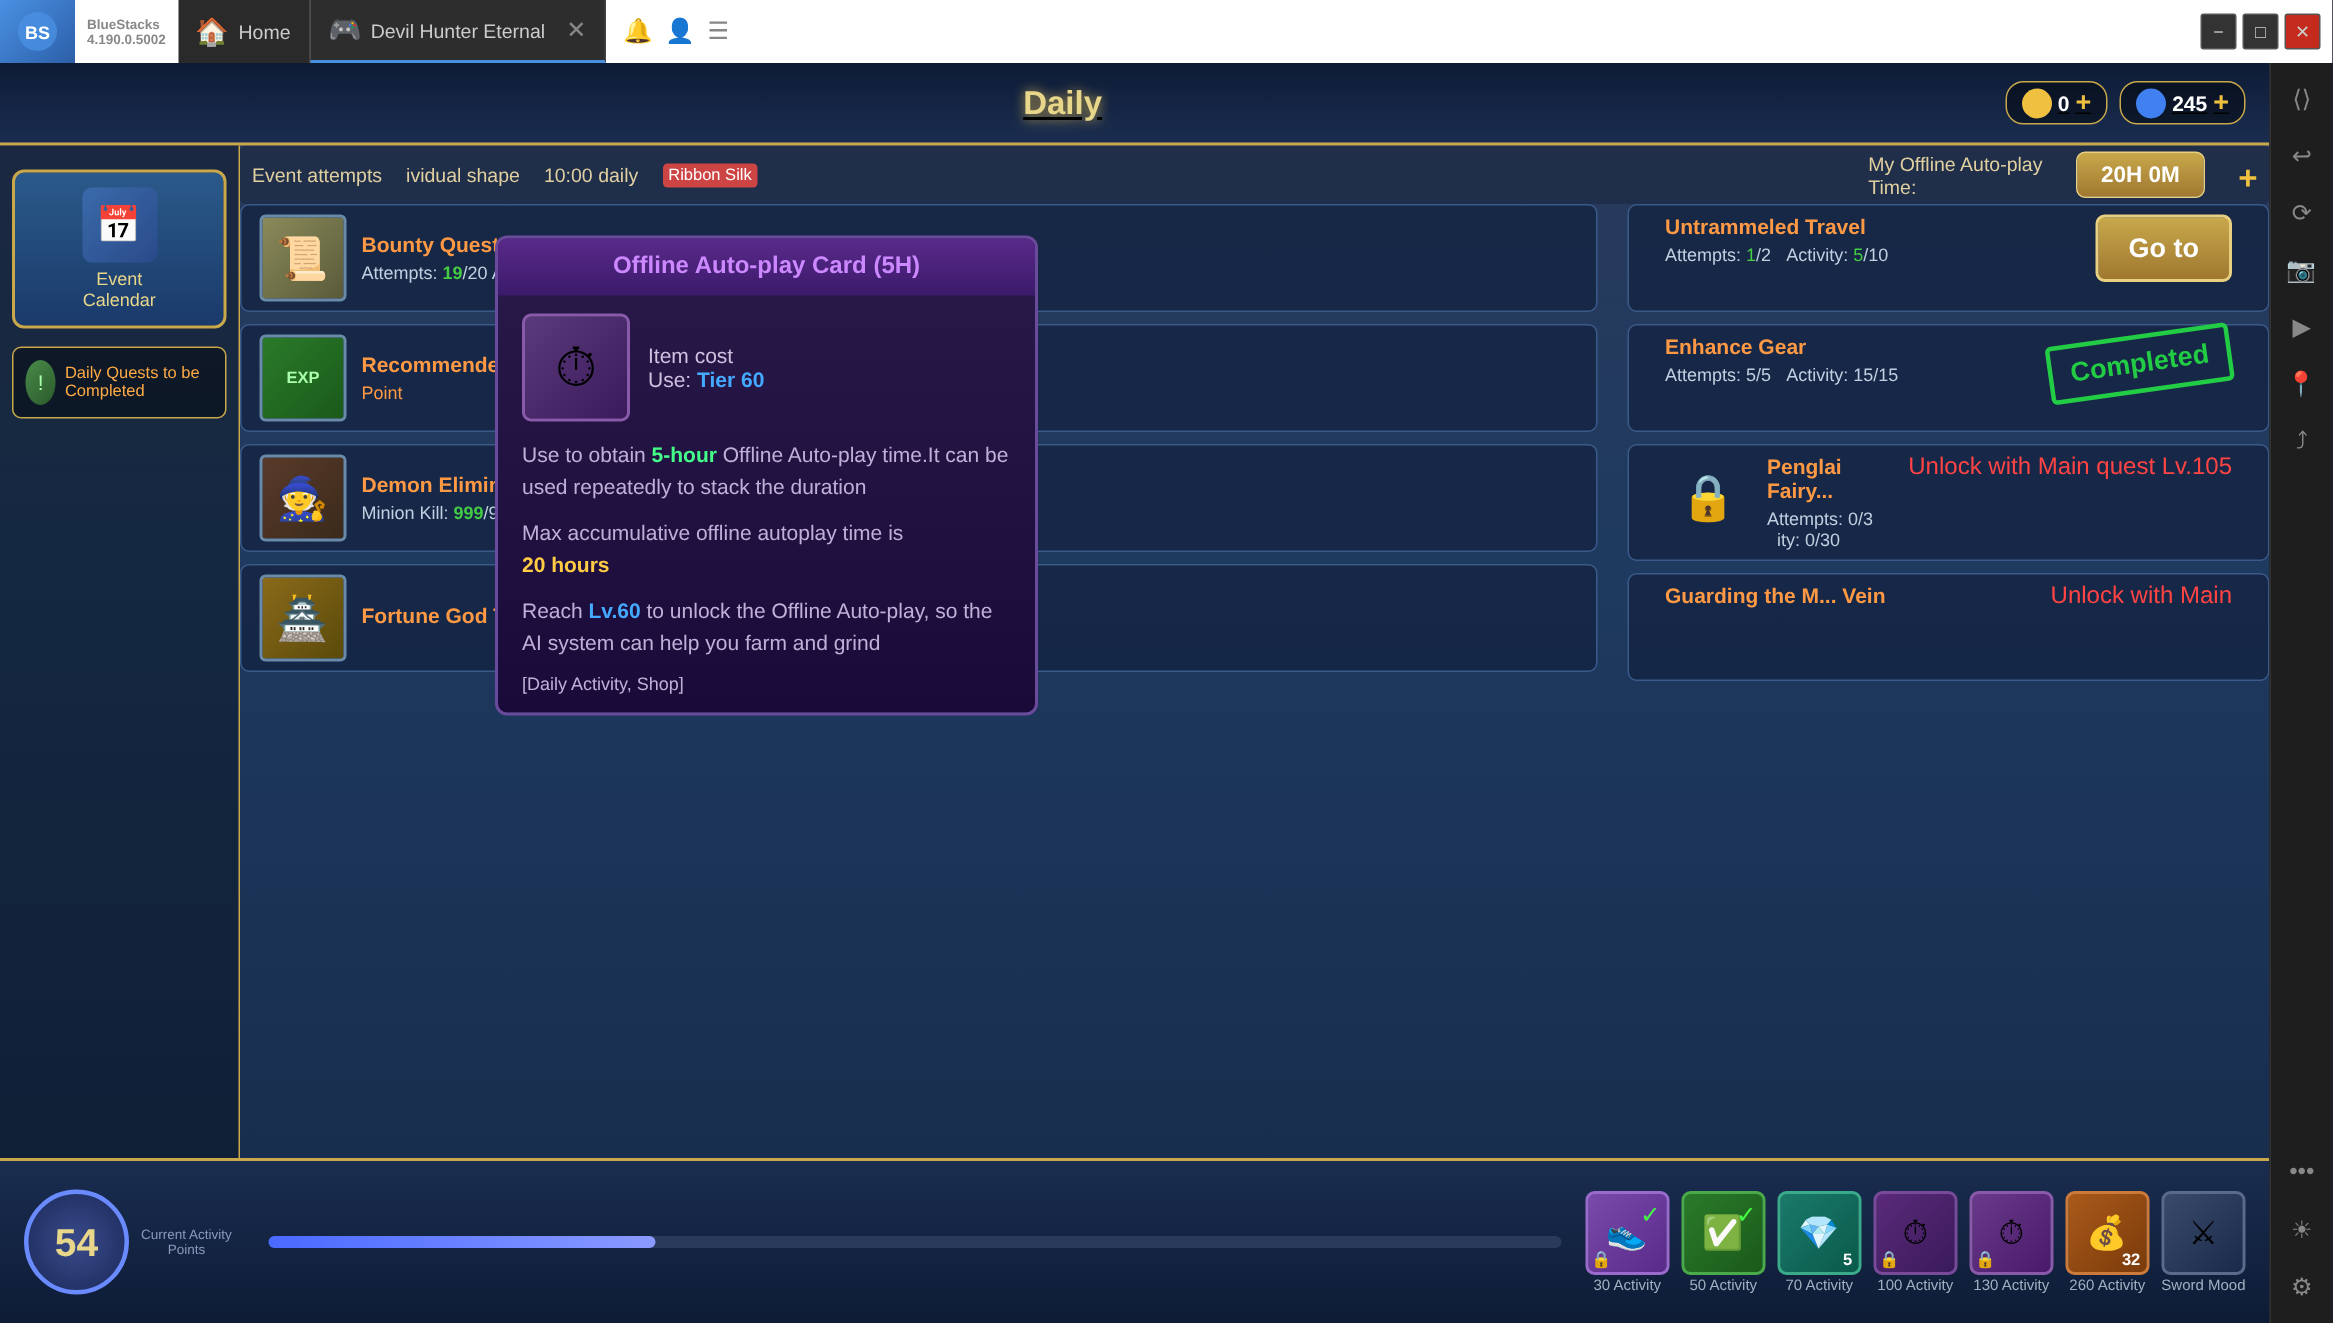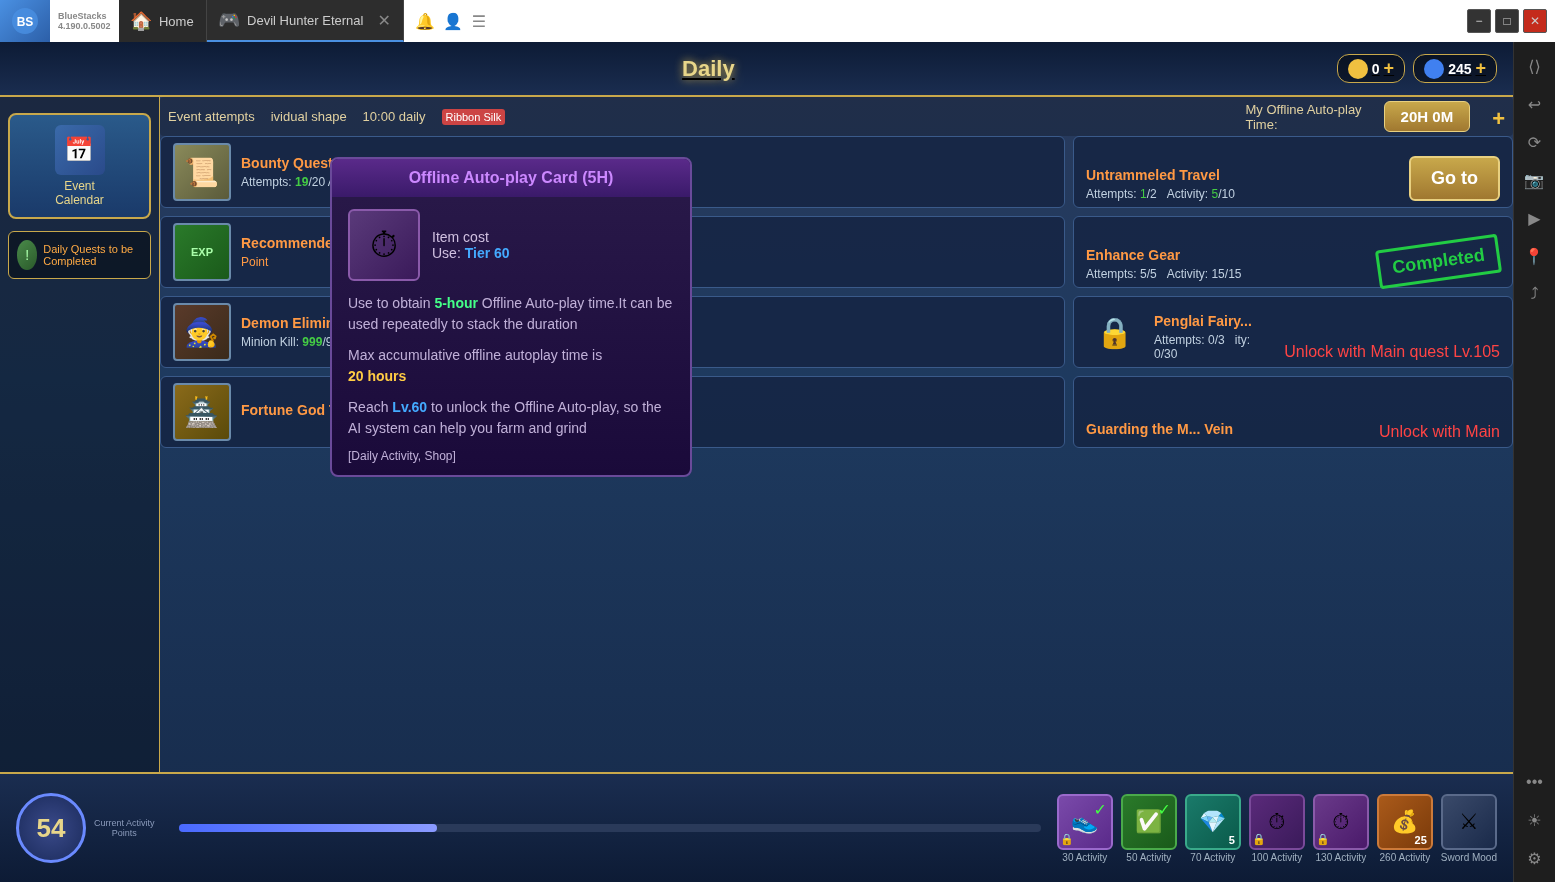--- a/index.html
+++ b/index.html
@@ -306,27 +306,28 @@
     .quest-img-fortune {
       background: linear-gradient(135deg, #8a6a1a, #5a4a0a);
       font-size: 28px;
     }
     .quest-info { flex: 1; }
     .quest-name { color: #ff9944; font-size: 14px; font-weight: bold; margin-bottom: 4px; }
     .quest-progress { color: #c0d0e0; font-size: 12px; }
     .quest-progress .current { color: #44cc44; font-weight: bold; }
     .right-quest-row {
       display: flex;
-      align-items: flex-end;
+      align-items: flex-start;
       background: rgba(20, 35, 65, 0.8);
       border: 1px solid #3a5a8a;
       border-radius: 6px;
-      padding: 6px 12px;
+      padding: 6px 24px;
       gap: 10px;
       min-height: 72px;
+      margin-left: 12px;
     }
     .right-quest-info { flex: 1; }
     .right-quest-name { color: #ff9944; font-size: 14px; font-weight: bold; margin-bottom: 4px; }
     .right-quest-progress { color: #c0d0e0; font-size: 12px; }
     .go-to-btn {
       background: linear-gradient(180deg, #c8a84b, #a07830);
       color: white;
       font-size: 18px;
       font-weight: bold;
       padding: 10px 20px;
@@ -734,21 +735,21 @@
       <div class="reward-icon purple2-bg">
         <span>⏱</span>
         <span class="lock-overlay">🔒</span>
       </div>
       <span class="reward-label">130 Activity</span>
     </div>
 
     <div class="reward-btn">
       <div class="reward-icon orange-bg">
         <span>💰</span>
-        <span class="reward-count">25</span>
+        <span class="reward-count">32</span>
       </div>
       <span class="reward-label">260 Activity</span>
     </div>
 
     <div class="reward-btn">
       <div class="reward-icon sword-bg">
         <span>⚔</span>
       </div>
       <span class="reward-label">Sword Mood</span>
     </div>

